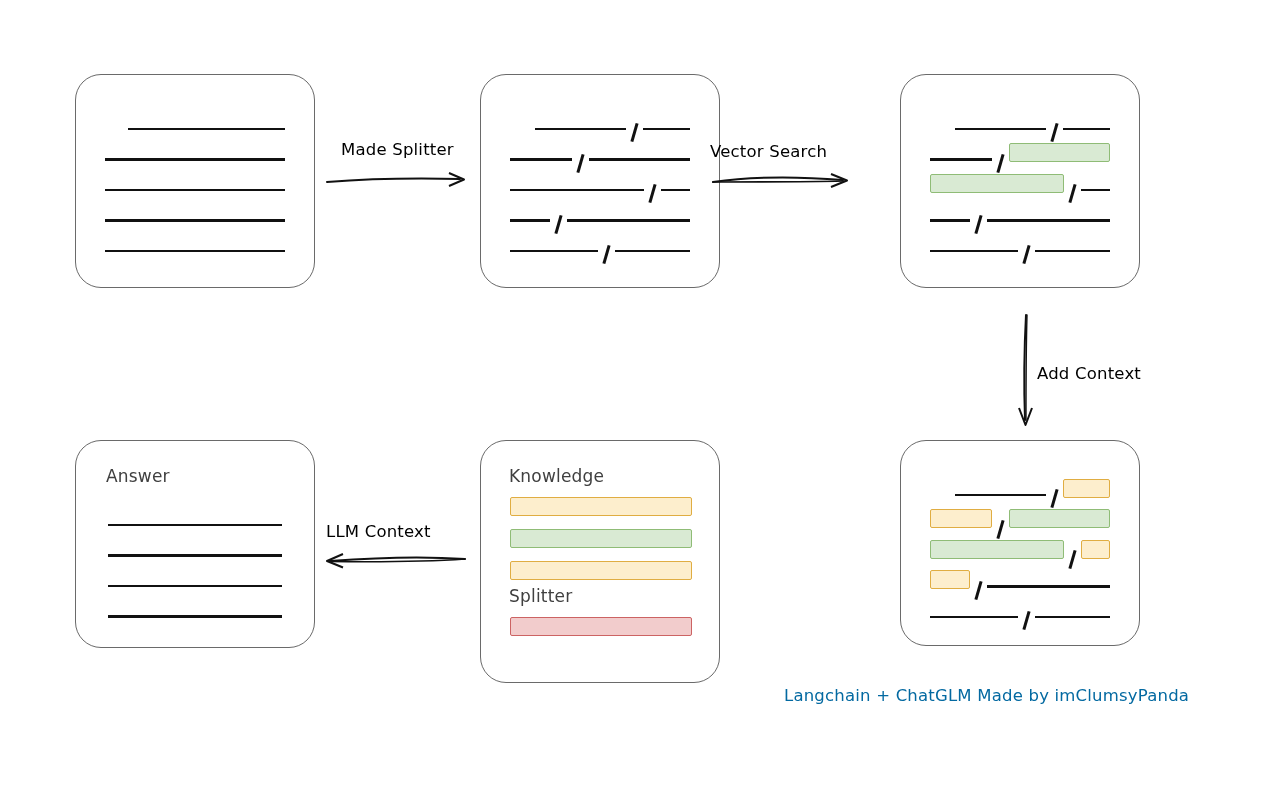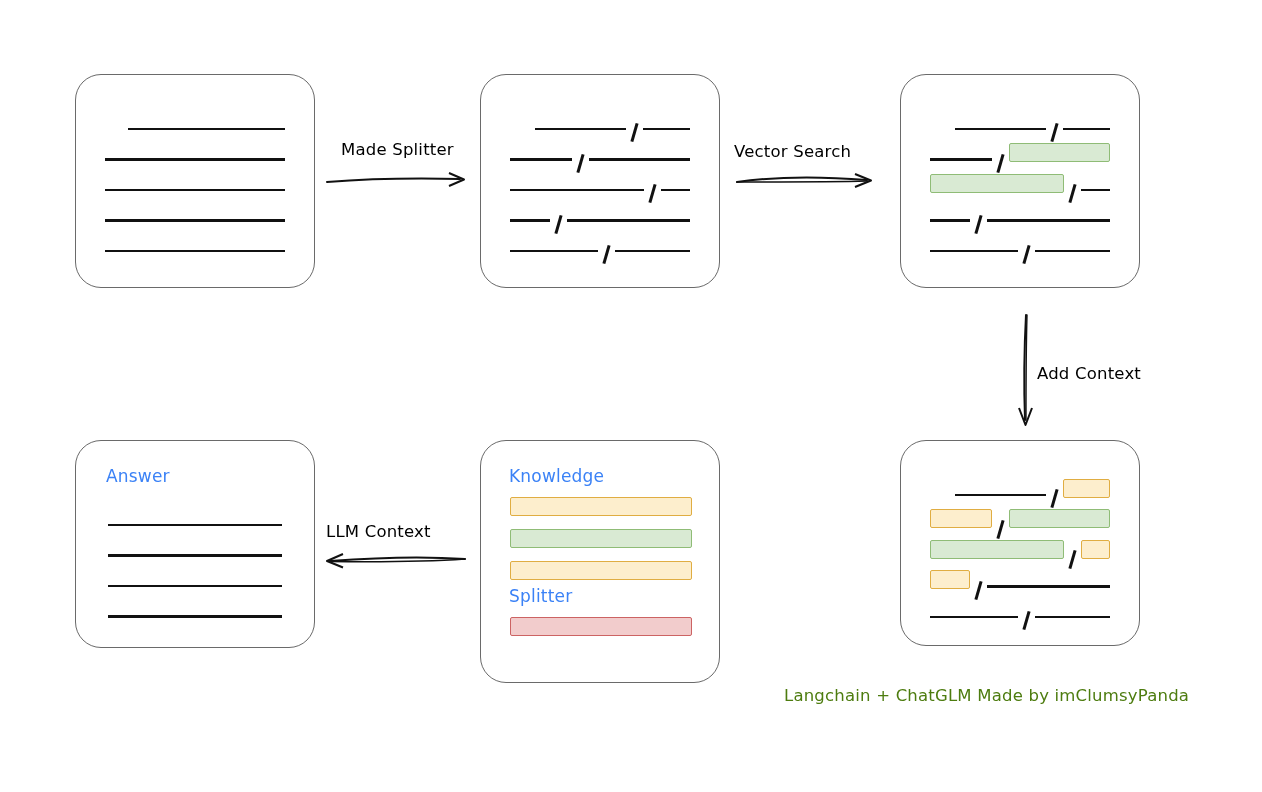--- a/index.html
+++ b/index.html
@@ -90,21 +90,21 @@
   }
   .chip.green  { background: #d9ead3; border-color: #8fbc76; }
   .chip.yellow { background: #fdeecd; border-color: #e0ad42; }
 
   
   .hand-label {
     position: absolute;
     font-family: "DejaVu Sans", sans-serif;
     font-size: 17px;
     letter-spacing: 0.2px;
-    color: #3b82f6;
+    color: #404040;
     white-space: nowrap;
   }
   .bar {
     position: absolute;
     height: 19px;
     border: 1.5px solid;
     border-radius: 2px;
     box-sizing: border-box;
   }
   .bar.green  { background: #d9ead3; border-color: #8fbc76; }
@@ -125,21 +125,21 @@
   }
   .arrow-svg {
     position: absolute;
     overflow: visible;
   }
 
   .footer-note {
     position: absolute;
     font-family: "DejaVu Sans", sans-serif;
     font-size: 16.5px;
-    color: #4d7c0f;
+    color: #0369a1;
     white-space: nowrap;
     letter-spacing: 0.2px;
     text-align: center;
   }
 </style>
 </head>
 <body>
 
 <div class="stage">
 
@@ -285,21 +285,21 @@
   </div>
 
   <div class="arrow-group" style="left:325px; top:140px; width:150px; height:50px;">
     <div class="arrow-label" style="left:16px; top:0px;">Made Splitter</div>
     <svg class="arrow-svg" style="left:0; top:28px;" width="148" height="22" viewBox="0 0 148 22">
       <path d="M2 14 C 40 11, 95 10, 135 11" stroke="#111" stroke-width="2" fill="none" stroke-linecap="round"></path>
       <path d="M124 5 L139 11.5 L124 18" stroke="#111" stroke-width="2" fill="none" stroke-linejoin="round"></path>
     </svg>
   </div>
 
-  <div class="arrow-group" style="left:734px; top:142px; width:150px; height:50px;">
+  <div class="arrow-group" style="left:710px; top:142px; width:150px; height:50px;">
     <div class="arrow-label" style="left:0px; top:0px;">Vector Search</div>
     <svg class="arrow-svg" style="left:0; top:28px;" width="145" height="22" viewBox="0 0 145 22">
       <path d="M3 12 C 45 6, 95 7, 133 10" stroke="#111" stroke-width="2" fill="none" stroke-linecap="round"></path>
       <path d="M3 12 C 48 12, 96 12, 133 11" stroke="#111" stroke-width="1.6" fill="none" stroke-linecap="round"></path>
       <path d="M121 4 L137 10.5 L121 17" stroke="#111" stroke-width="2" fill="none" stroke-linejoin="round"></path>
     </svg>
   </div>
 
   <div class="arrow-group" style="left:1005px; top:312px; width:160px; height:120px;">
     <svg class="arrow-svg" style="left:8px; top:0;" width="30" height="118" viewBox="0 0 30 118">

